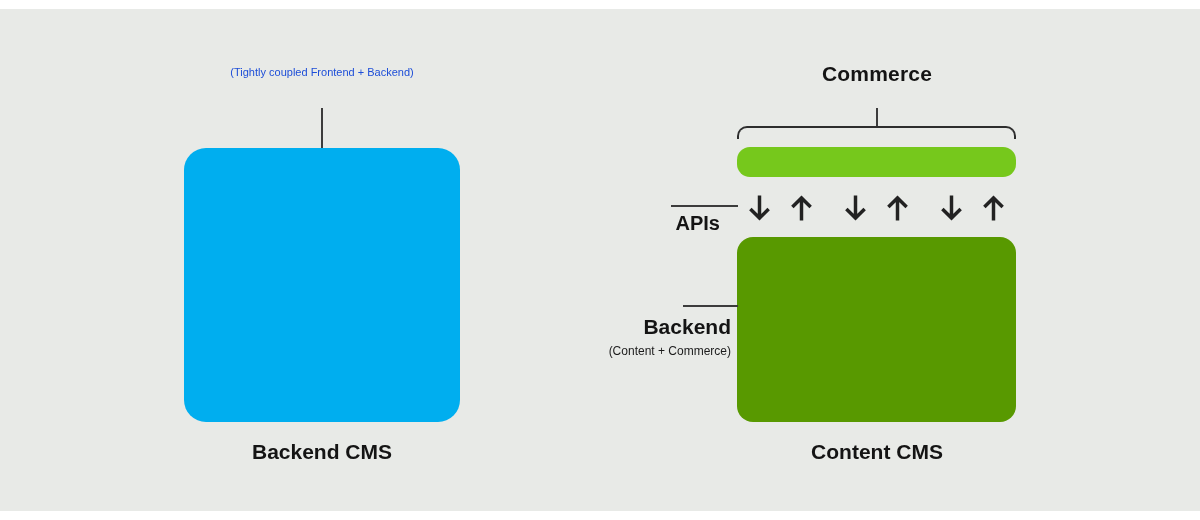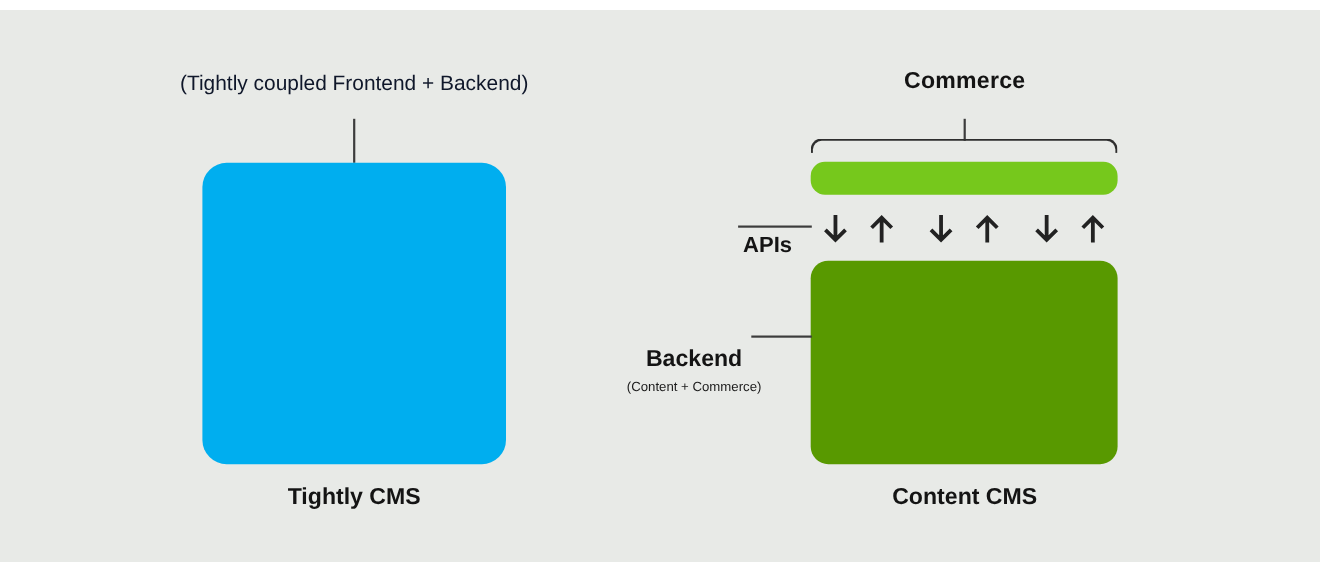--- a/index.html
+++ b/index.html
@@ -17,39 +17,39 @@
     background: #e8eae7;
   }
   .band { position: absolute; left: 0; width: 1200px; background: #ffffff; }
   .band-top { top: 0; height: 9px; }
   .band-bottom { bottom: 0; height: 9px; }
 
   .abs { position: absolute; }
 
   .title-block { text-align: center; width: 320px; color: #141414; }
   .title { font-size: 21px; font-weight: bold; letter-spacing: 0.2px; }
-  .subtitle { font-size: 19px; margin-top: 4px; color: #0f172a; }
+  .subtitle { font-size: 11px; margin-top: 4px; color: #1d4ed8; }
 
   .vline { width: 2px; background: #3c3c3c; }
   .hline { height: 2px; background: #3c3c3c; }
 
   .big-box { border-radius: 22px; }
   .caption { font-size: 21px; font-weight: bold; color: #141414; text-align: center; width: 320px; }
 
   
   .bracket {
     width: 279px; height: 13px;
     border: 2px solid #2e2e2e;
     border-bottom: none;
     border-radius: 10px 10px 0 0;
   }
   .bar { width: 279px; height: 30px; border-radius: 13px; }
   .backend-box { width: 279px; height: 185px; border-radius: 16px; }
 
-  .side-label { text-align: center; width: 200px; color: #141414; }
+  .side-label { text-align: right; width: 200px; color: #141414; }
   .side-label .lbl-title { font-size: 21px; font-weight: bold; }
   .side-label .lbl-sub { font-size: 12px; margin-top: 5px; color: #1c1c1c; }
   .apis-label { font-size: 20px; font-weight: bold; color: #141414; text-align: right; width: 120px; }
 
   .arrow-row {
     left: 737px; top: 191px; width: 279px; height: 33px;
     display: flex; justify-content: space-between; align-items: center;
     padding: 0 10px;
   }
   .arrow-pair { display: flex; gap: 17px; }
@@ -59,21 +59,21 @@
 <body>
 
 <div class="stage"></div>
 <div class="band band-top abs"></div>
 
 <div class="abs title-block" style="left:162px; top:62px;">
   <div class="subtitle">(Tightly coupled Frontend + Backend)</div>
 </div>
 <div class="abs vline" style="left:321px; top:108px; height:40px;"></div>
 <div class="abs big-box" style="left: 184px; top: 148px; width: 276px; height: 274px; background: rgb(0, 174, 239);"></div>
-<div class="abs caption" style="left:162px; top:440px;">Tightly CMS</div>
+<div class="abs caption" style="left:162px; top:440px;">Backend CMS</div>
 
 <div class="abs title-block" style="left:717px; top:62px;">
   <div class="title">Commerce</div>
 </div>
 <div class="abs vline" style="left:876px; top:108px; height:20px;"></div>
 <div class="abs bracket" style="left:737px; top:126px;"></div>
 <div class="abs bar" style="left: 737px; top: 147px; background: rgb(118, 200, 28);"></div>
 
 <div class="abs hline" style="left:671px; top:205px; width:67px; height:1.5px;"></div>
 <div class="abs apis-label" style="left:600px; top:212px;">APIs</div>

